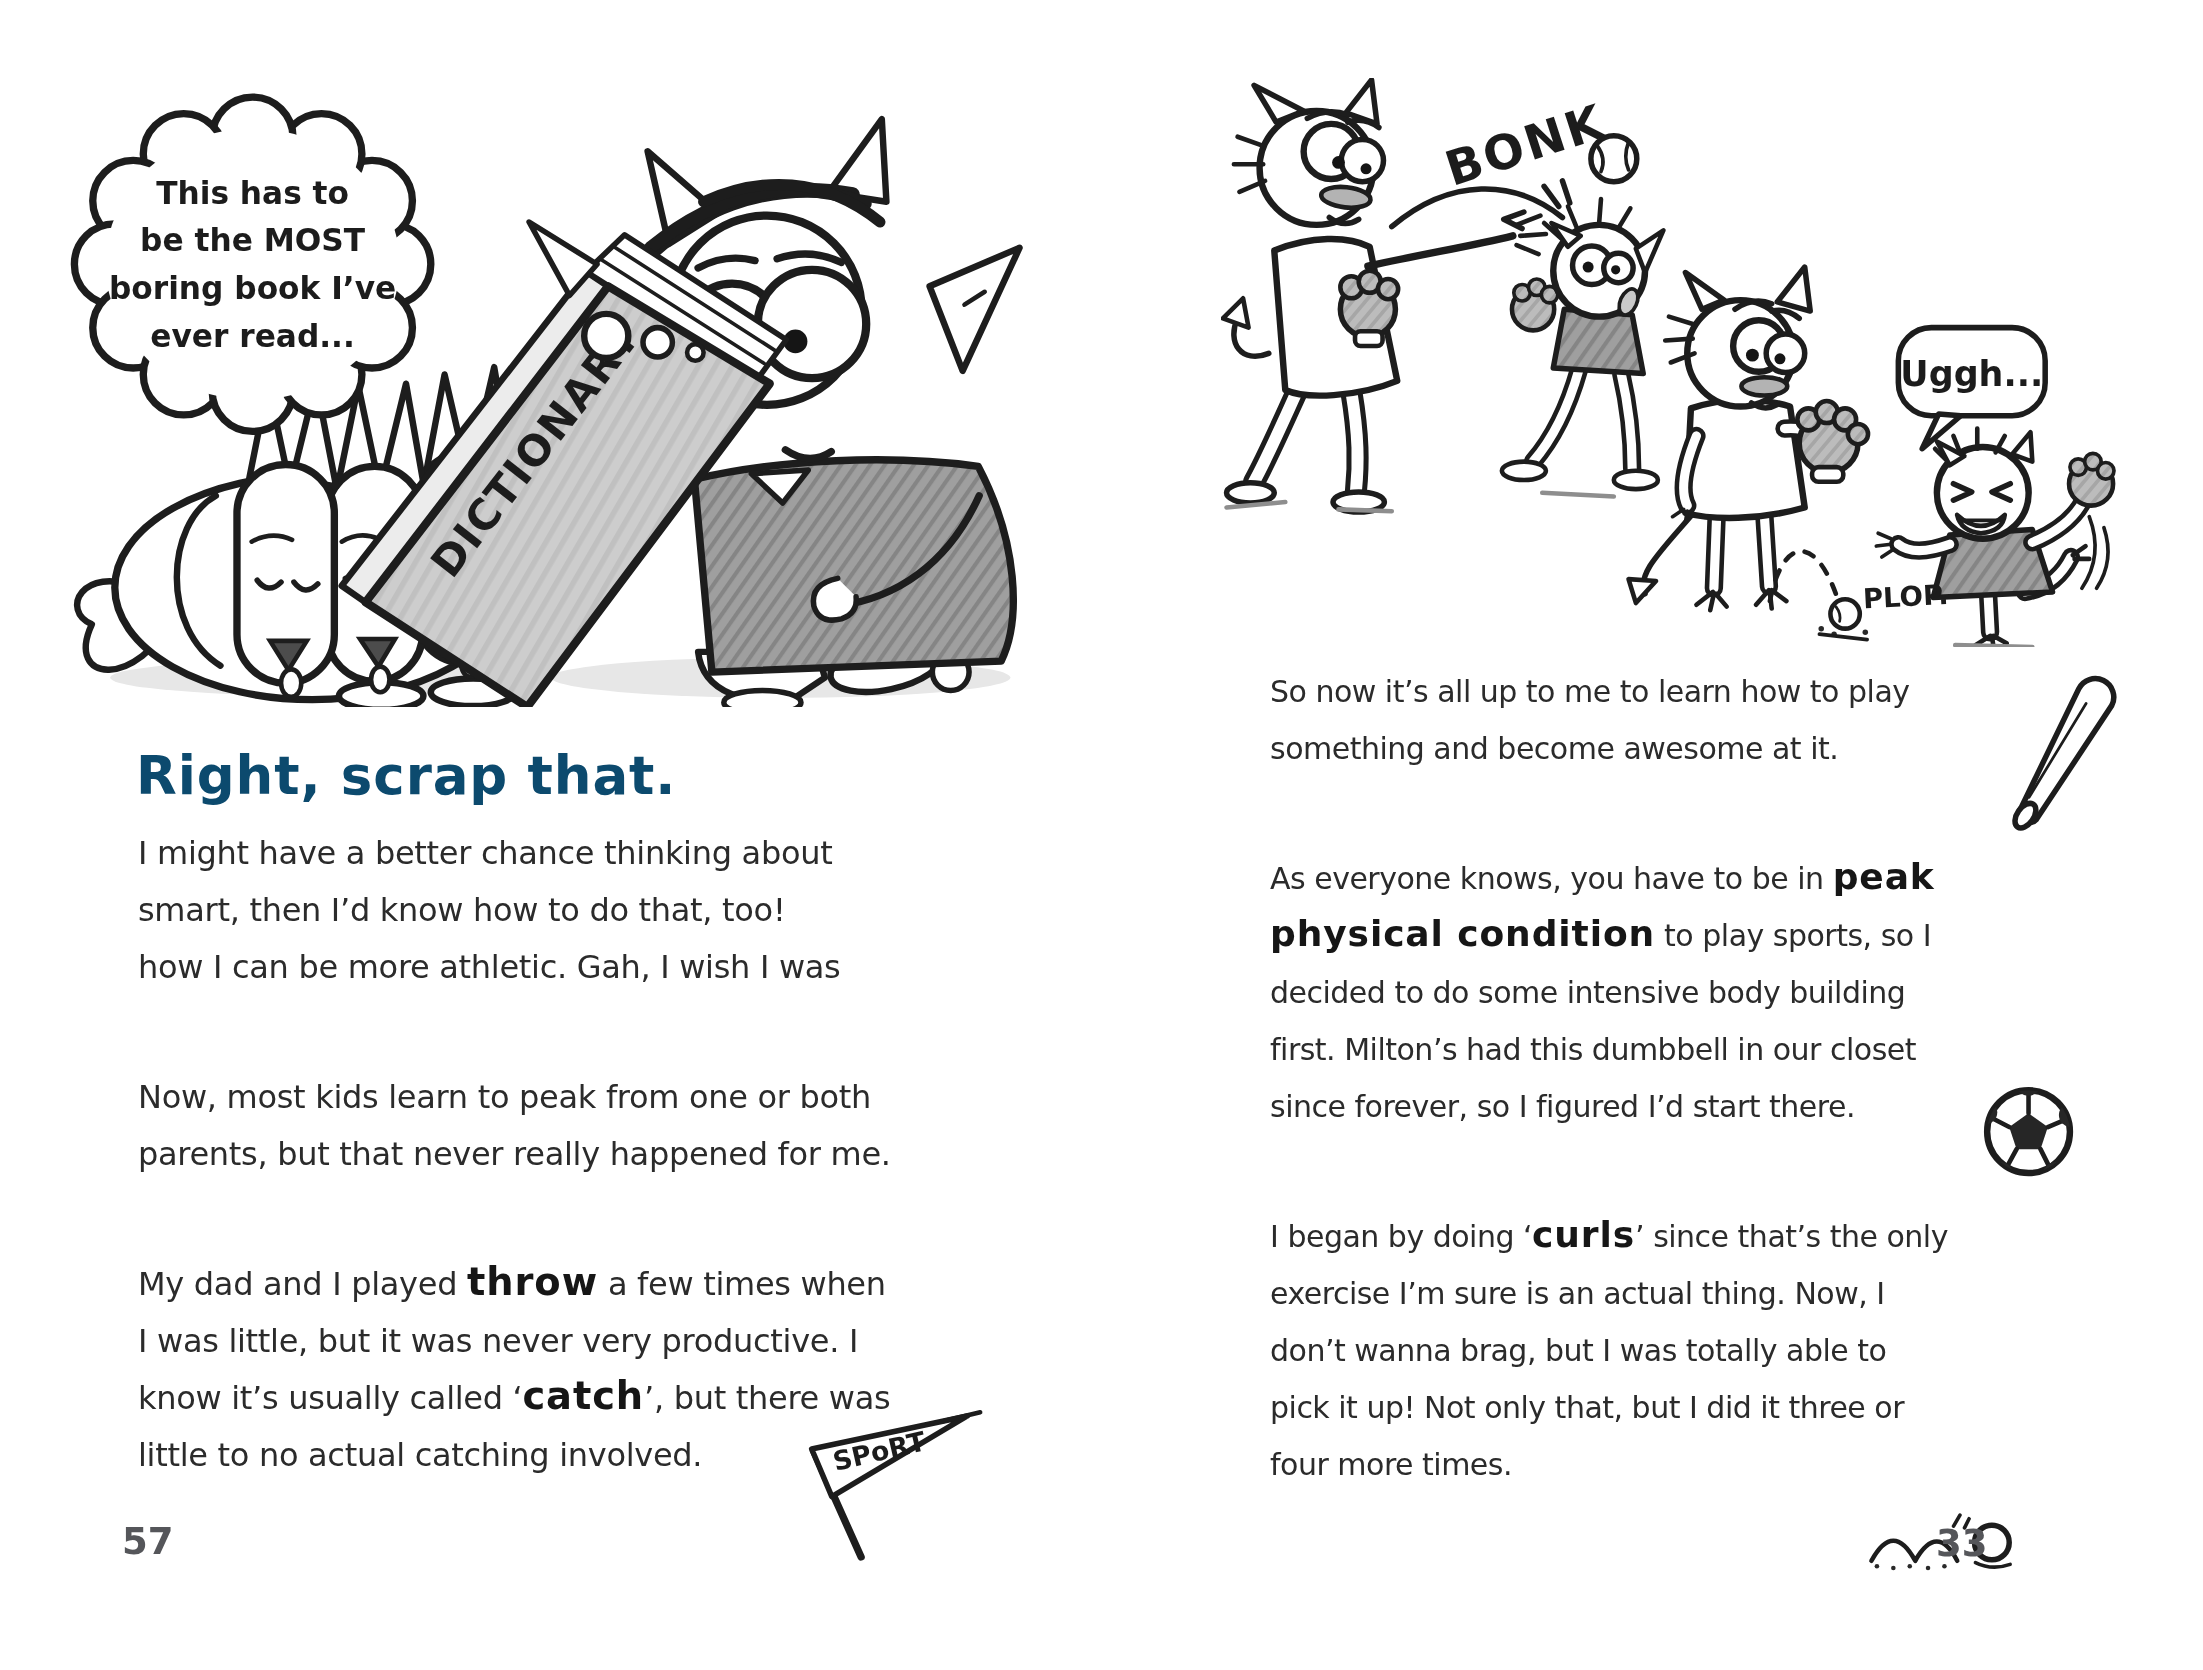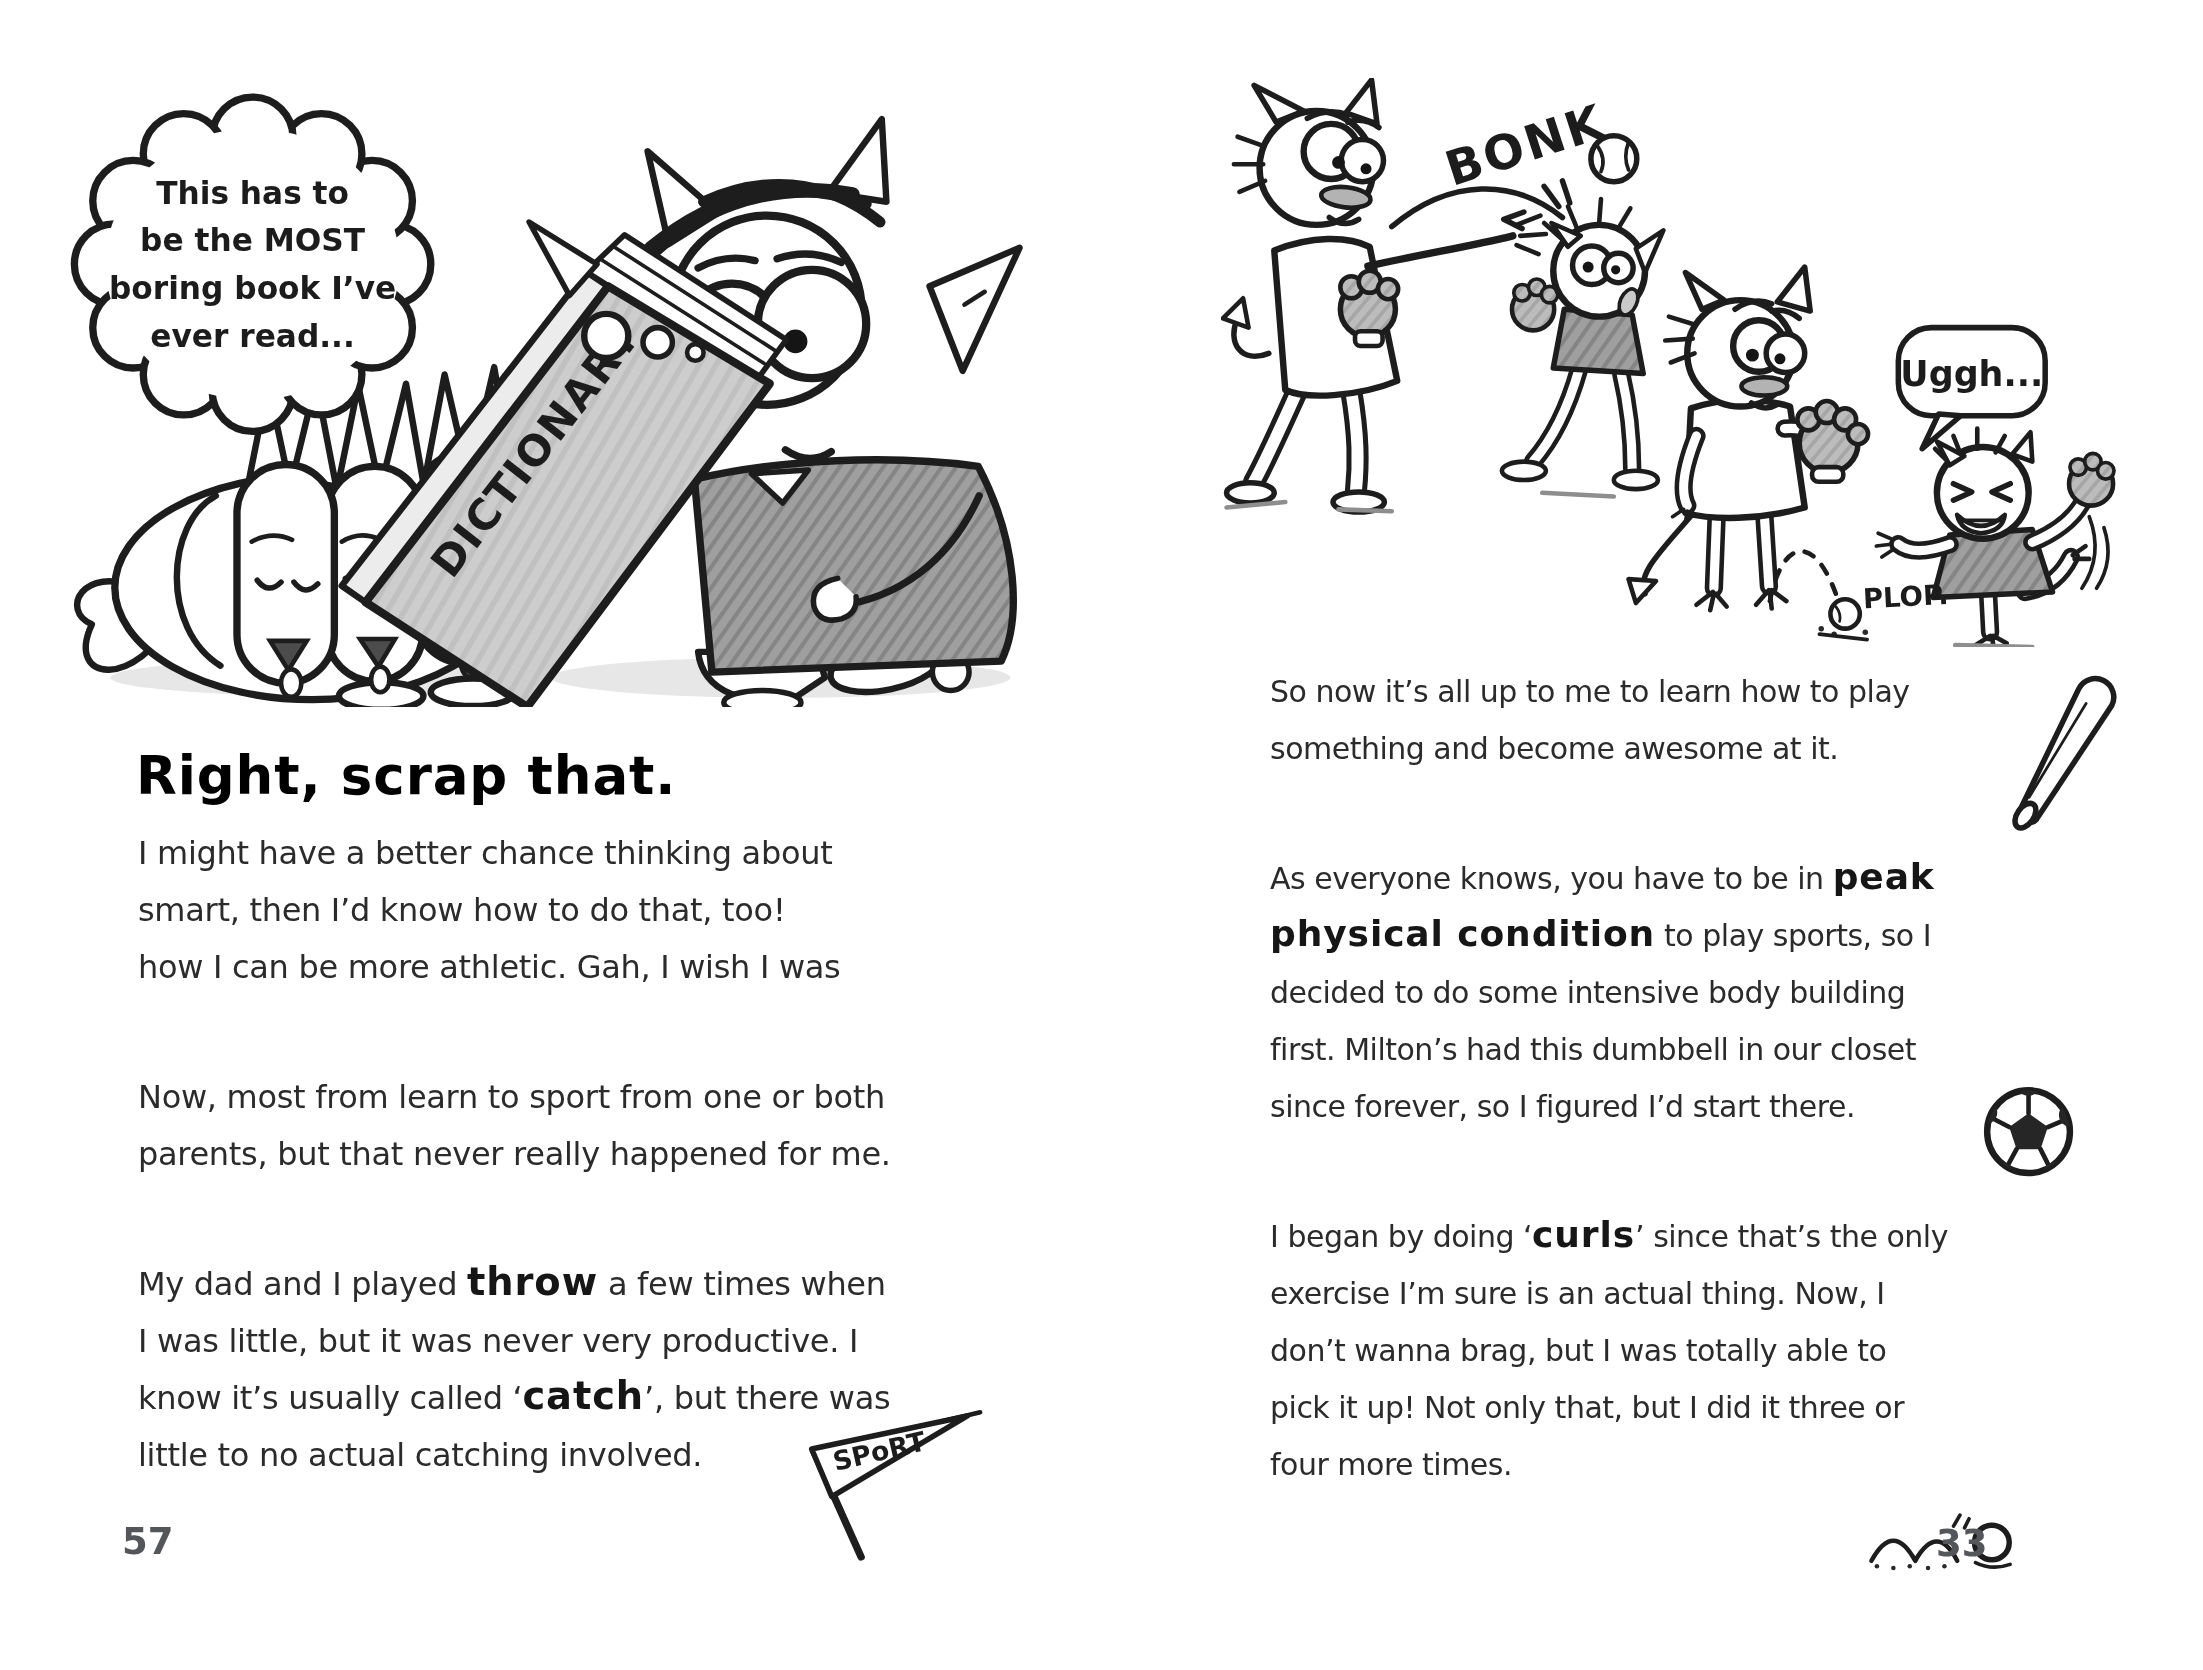--- a/index.html
+++ b/index.html
@@ -1,20 +1,20 @@
 <!DOCTYPE html>
 <html style="font-size:14.7px"><head>
 <meta charset="utf-8">
 <style>
   html,body{margin:0;padding:0;background:#ffffff;}
   .canvas{position:relative;width:2204px;height:1670px;background:#fff;overflow:hidden;
           font-family:"DejaVu Sans",sans-serif;color:#2b2b2b;}
   
   .heading{position:absolute;left:136px;top:709px;font-size:53px;font-weight:800;
-           letter-spacing:0.9px;color:#000000;white-space:nowrap;}
+           letter-spacing:0.9px;color:#0c4a6e;white-space:nowrap;}
   .body-text{position:absolute;font-size:32px;line-height:57px;letter-spacing:-0.3px;
              color:#2b2b2b;white-space:nowrap;}
   #left-text{left:138px;top:825px;}
   #right-text{left:1270px;top:663px;font-size:30px;letter-spacing:-0.5px;}
   .para{margin:0 0 73px 0;}
   .tline{display:block;}
   .fancy{font-weight:bold;font-size:1.2em;line-height:1;letter-spacing:0.9px;color:#161616;text-align:right;}
   .pagenum{position:absolute;font-size:37px;font-weight:700;color:#55565a;}
   #pn-32{left:122px;top:1520px;}
   #pn-33{left:1936px;top:1522px;}
@@ -364,21 +364,21 @@
 
   <h1 class="heading">Right, scrap that.</h1>
 
   <div id="left-text" class="body-text">
       <p class="para">
         <span class="tline"><span class="run">I might have a better chance thinking about</span></span>
         <span class="tline"><span class="run">smart, then I’d know how to do that, too!</span></span>
         <span class="tline"><span class="run">how I can be more athletic. Gah, I wish I was</span></span>
       </p>
       <p class="para">
-        <span class="tline"><span class="run">Now, most from learn to sport from one or both</span></span>
+        <span class="tline"><span class="run">Now, most kids learn to peak from one or both</span></span>
         <span class="tline"><span class="run">parents, but that never really happened for me.</span></span>
       </p>
       <p class="para">
         <span class="tline"><span class="run">My dad and I played </span><span class="fancy">throw</span><span class="run"> a few times when</span></span>
         <span class="tline"><span class="run">I was little, but it was never very productive. I</span></span>
         <span class="tline"><span class="run">know it’s usually called ‘</span><span class="fancy">catch</span><span class="run">’, but there was</span></span>
         <span class="tline"><span class="run">little to no actual catching involved.</span></span>
       </p>
     </div>
 

